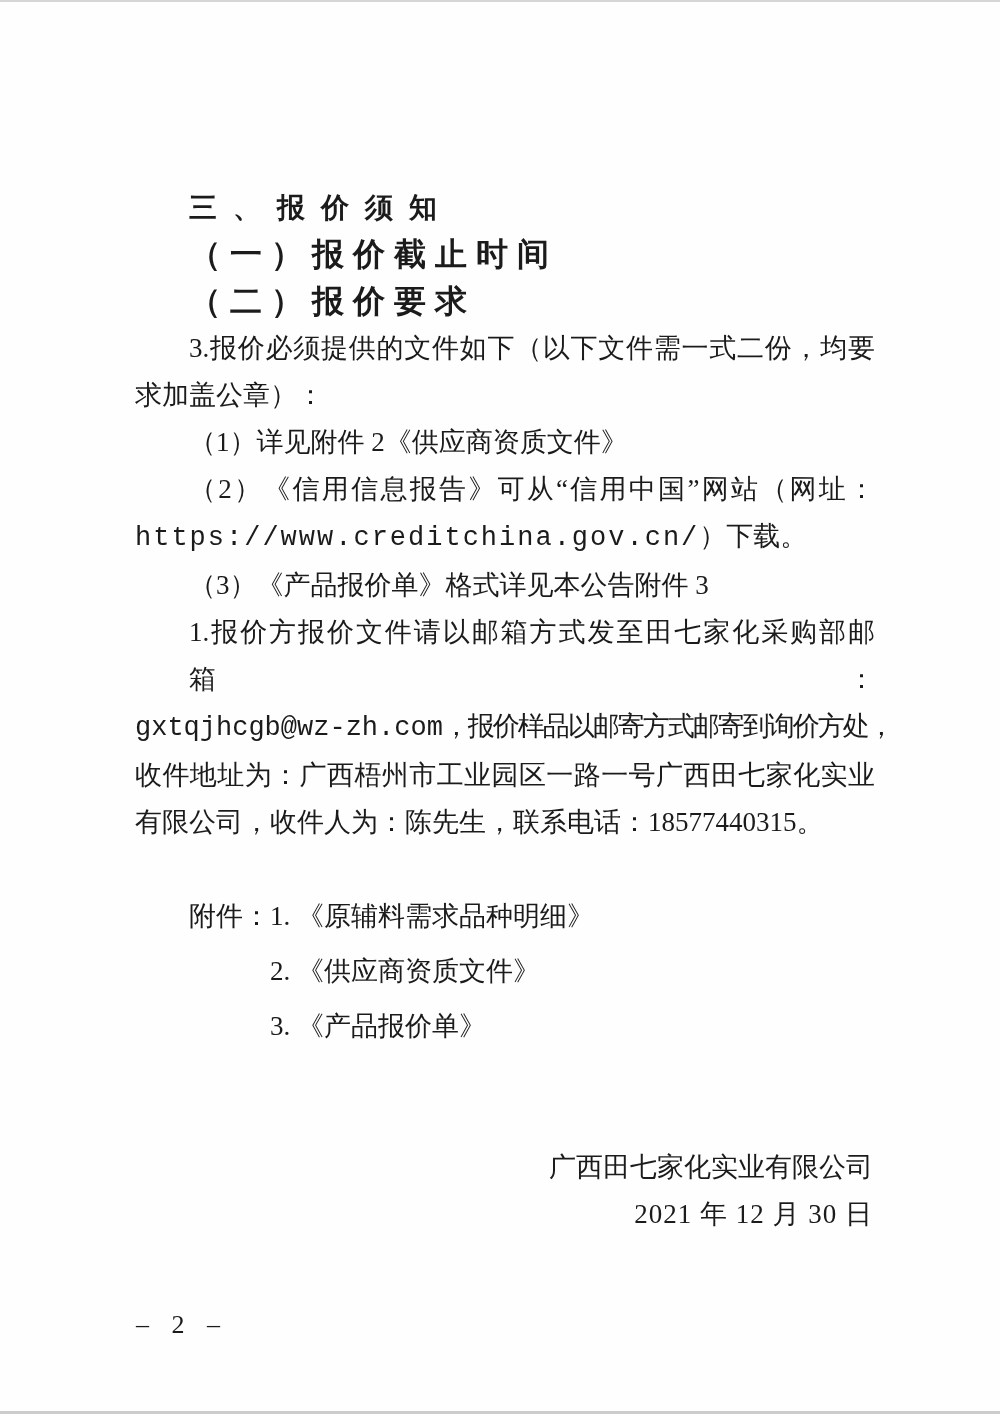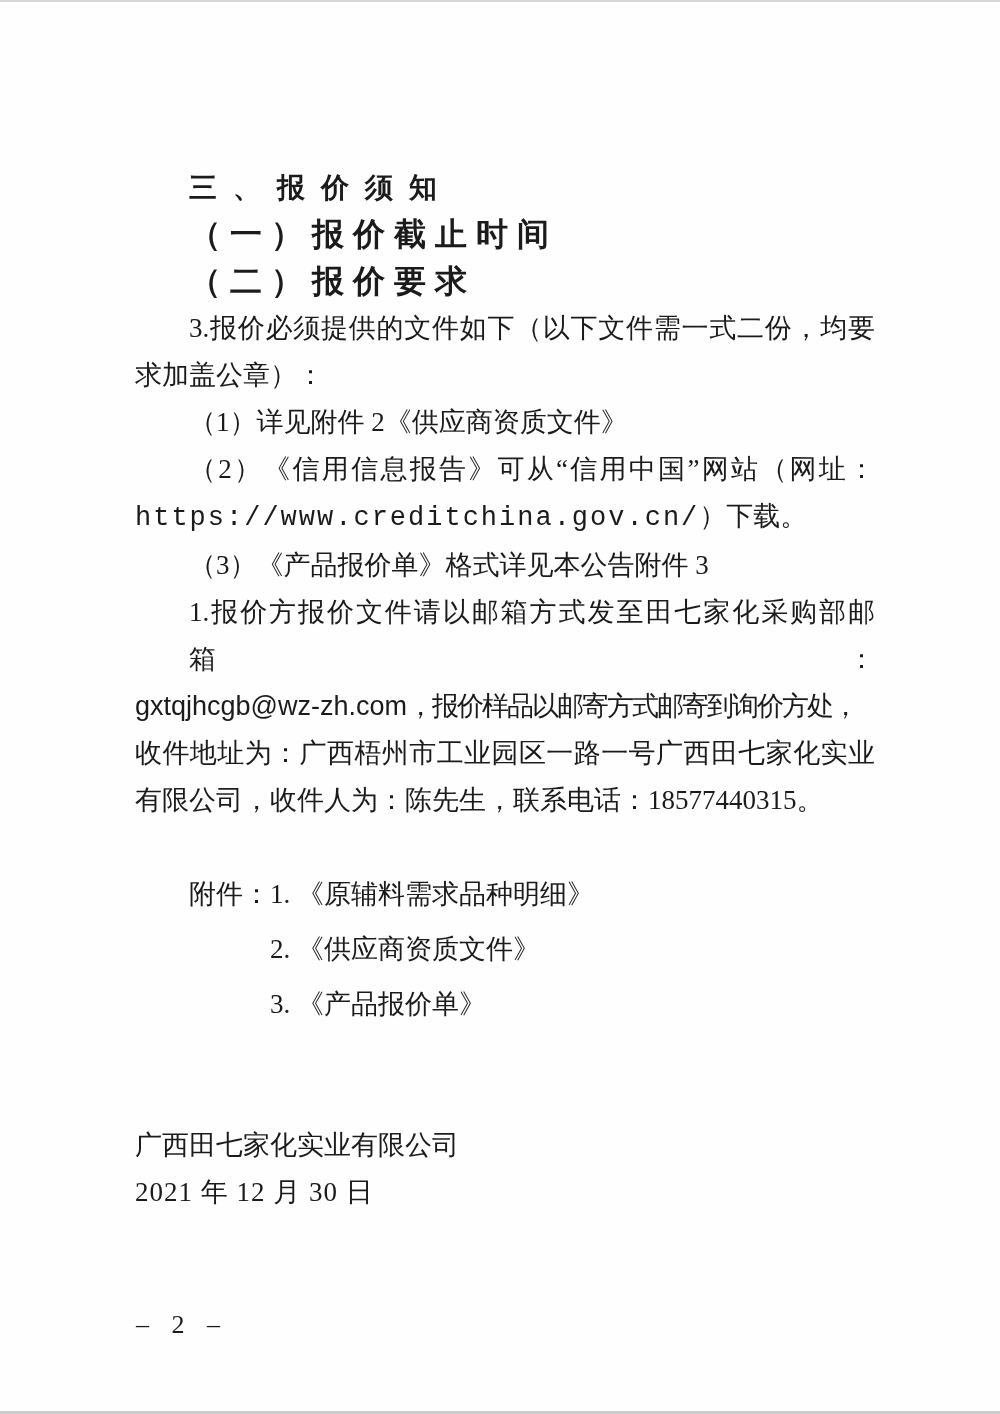--- a/index.html
+++ b/index.html
@@ -12,21 +12,21 @@
     overflow:hidden;
     font-family:"Liberation Serif","DejaVu Serif",serif;
     color:#1b1b1b;
   }
   .edge-top{position:absolute;top:0;left:0;right:0;height:2px;background:#d6d6d6;}
   .edge-bottom{position:absolute;bottom:0;left:0;right:0;height:3px;background:#cccccc;}
 
   .content{
     position:absolute;
     left:135px;
-    top:164px;
+    top:184px;
     width:740px;
   }
   .line{
     font-size:27px;
     line-height:47px;
     white-space:nowrap;
   }
   .j{ 
     white-space:normal;
     text-align:justify;
@@ -44,27 +44,27 @@
   .sub{
     font-weight:bold;
     font-size:32px;
     letter-spacing:9px;
   }
   .mono{
     font-family:"Liberation Mono","DejaVu Sans Mono",monospace;
     letter-spacing:2px;
   }
   .mono-email{
-    font-family:Liberation Sans, sans-serif;
+    font-family:Liberation Mono, monospace;
     letter-spacing:0;
   }
   .tightcn{letter-spacing:-2px;}
   .spacer-1{height:47px;}
   .spacer-2{height:94px;}
-  .sig{text-align:left;padding-right:2px;}
+  .sig{text-align:right;padding-right:2px;}
   .date-line{letter-spacing:1px;}
   .pagenum{
     position:absolute;
     left:136px;
     top:1305px;
     font-size:26px;
     line-height:40px;
     letter-spacing:8px;
   }
 </style>

